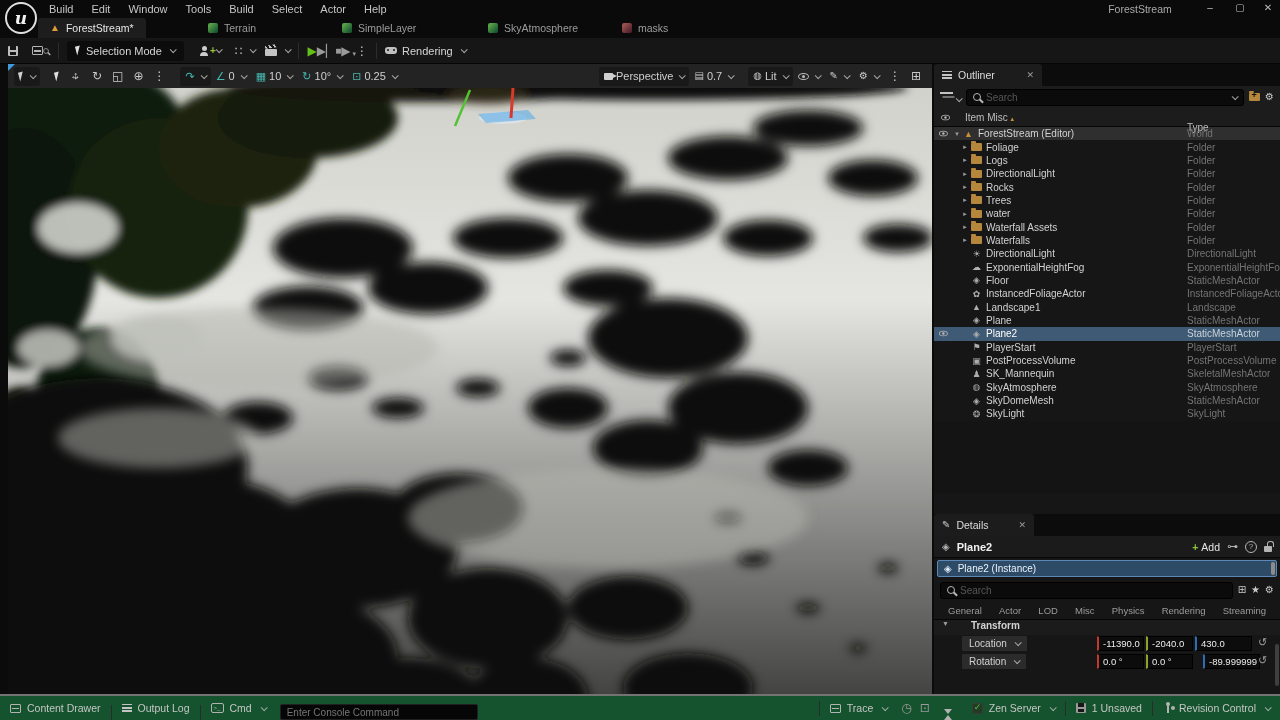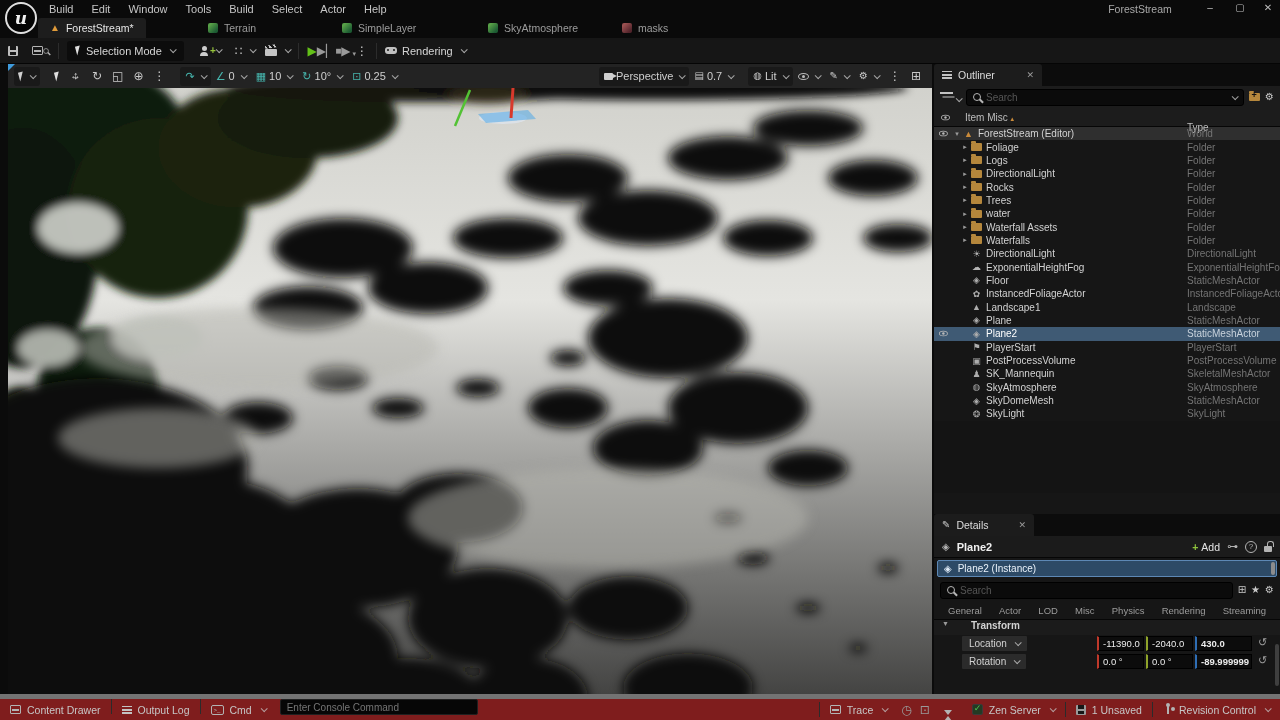--- a/index.html
+++ b/index.html
@@ -146,27 +146,27 @@
   #det-transform-h { height:16px; display:flex; align-items:flex-start; gap:22px; padding:0 8px; font-size:10px;
     font-weight:bold; color:#d2d2d2; border-top:1px solid #060606; background:#1b1b1b; }
   #det-transform-h .tri { font-size:7px; color:#9a9a9a; }
   .trow { position:relative; height:18px; }
   .tlabel { position:absolute; left:28px; top:1px; background:#2b2b2b; border-radius:1px; height:15px;
     display:flex; align-items:center; gap:5px; padding:0 7px; font-size:10px; color:#d2d2d2; }
   .nfield { position:absolute; top:1px; height:15px; background:#0c0c0c; border:1px solid #000;
     color:#ececec; font-size:9.5px; padding:1px 4px; white-space:nowrap; overflow:hidden; }
   .nf-x { border-left:2px solid #c0392b; }
   .nf-y { border-left:2px solid #8fa32a; }
-  .nf-z { border-left:2px solid #2e6db4;font-weight:bold; }
+  .nf-z { border-left:2px solid #2e6db4; }
   .treset { position:absolute; left:324px; top:1px; color:#9a9a9a; font-size:11px; }
   #det-scroll { position:absolute; right:1px; top:130px; width:4px; height:42px; background:#3f3f3f; border-radius:2px; }
 
   
-  #statusbar { position:absolute; left:0; top:694px; width:1280px; height:26px; background:#7f1d1d;
-    border-top:5px solid #737373; display:flex; align-items:flex-start; font-size:10.5px; color:#c6c6c6; }
+  #statusbar { position:absolute; left:0; top:694px; width:1280px; height:26px; background:#14532d;
+    border-top:2px solid #737373; display:flex; align-items:flex-end; font-size:10.5px; color:#c6c6c6; }
   .sb-item { display:flex; align-items:center; gap:6px; padding:0 10px; height:100%; }
   .sb-sep { width:1px; height:15px; background:#2b2b2b; }
   #console-input { width:198px; height:16px; background:#060606; border:1px solid #202020; border-radius:2px;
     color:#565656; font-size:10px; padding:0 6px; outline:none; margin-left:4px; }
   #sb-right { margin-left:auto; display:flex; align-items:center; height:100%; }
 </style>
 </head>
 <body>
 
 <div id="app">
@@ -686,21 +686,21 @@
         <span class="nfield nf-z" style="left:261px;width:57px">430.0</span>
         <span class="treset">↺</span>
       </div>
       <div class="trow">
         <span class="tlabel">
             <span>Rotation</span>
             <span class="chev"></span>
           </span>
         <span class="nfield nf-x" style="left:163px;width:47px">0.0 °</span>
         <span class="nfield nf-y" style="left:212px;width:47px">0.0 °</span>
-        <span class="nfield nf-z" style="left:261px;width:57px">-89.999999</span>
+        <span class="nfield nf-z" style="left:269px;width:57px">-89.999999</span>
         <span class="treset">↺</span>
       </div>
       <div id="det-scroll"></div>
     </div>
   </div>
 
   <div id="statusbar">
     <div class="sb-item">
       <span class="i-drawer"></span>
       <span>Content Drawer</span>

